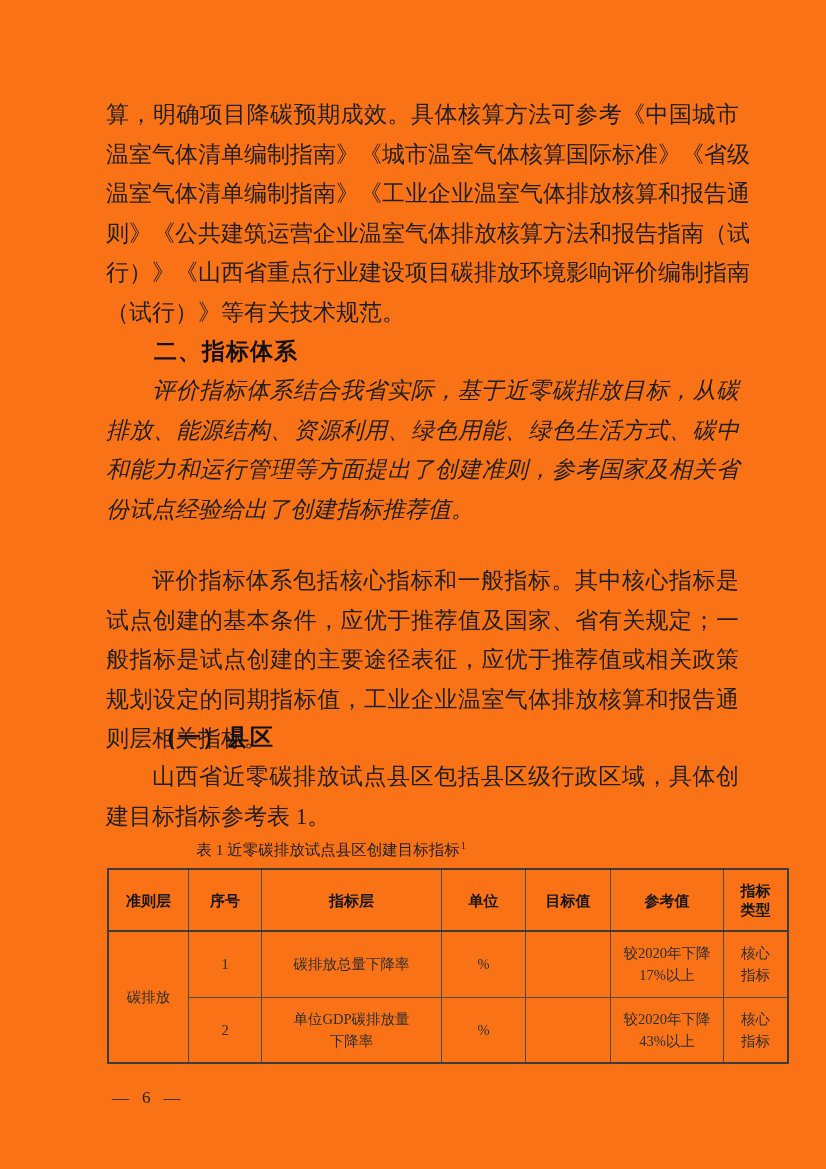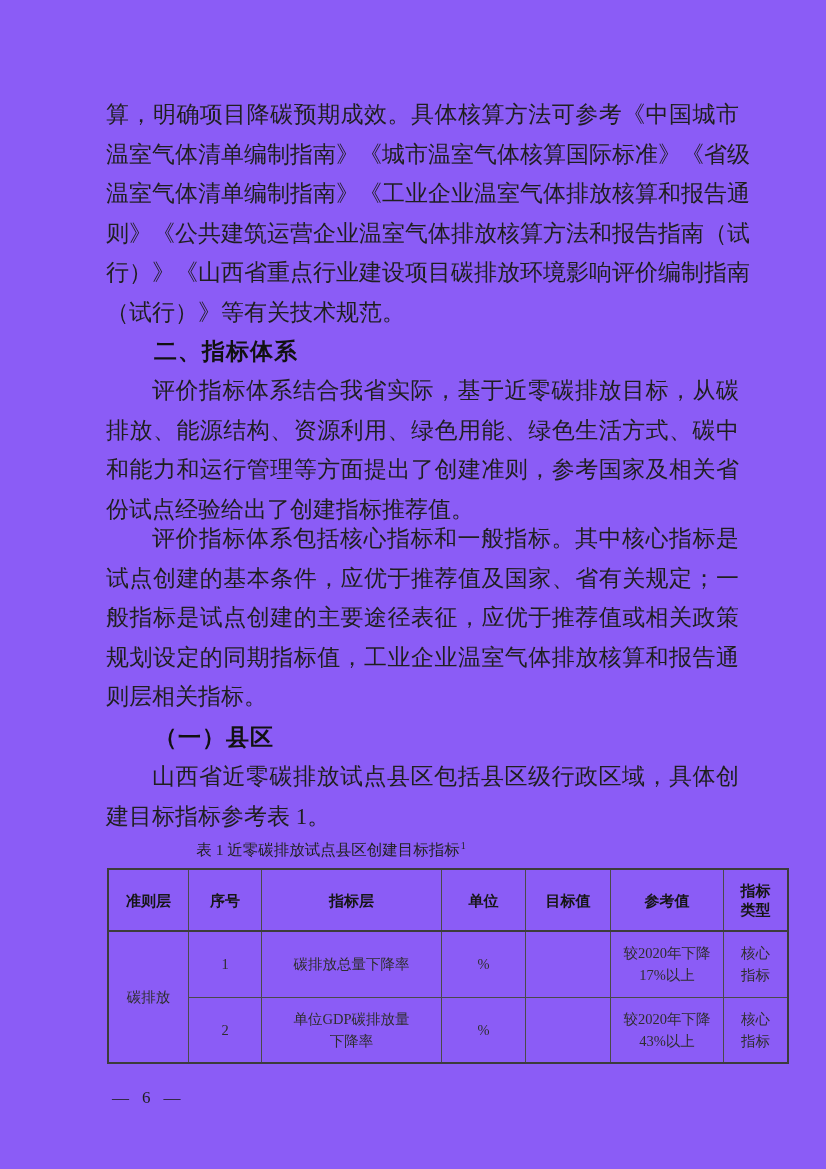--- a/index.html
+++ b/index.html
@@ -1,40 +1,40 @@
 <!DOCTYPE html>
 <html><head>
 <meta charset="utf-8">
 <style>
   html,body{margin:0;padding:0;background:#e8e8e8;}
   .page{
     position:relative;
     width:826px;height:1169px;
-    background:#8b5cf6;
+    background:#f97316;
     overflow:hidden;
     font-family:"Liberation Serif","DejaVu Serif",serif;
     color:#1f1f1f;
   }
   
   .para{
     position:absolute;left:106px;width:633px;
     font-size:23px;line-height:39.5px;
   }
   .para .line{
     height:39.5px;
     text-align:justify;
     text-align-last:justify;
     text-justify:inter-character;
     white-space:nowrap;
   }
   .para .line.last{text-align-last:left;white-space:normal;}
   .para .line.indent{text-indent:46px;}
   .p1{top:95px;}
-  .p2{top:371px;}
-  .p3{top:519px;}
+  .p2{top:371px;font-style:italic;}
+  .p3{top:561px;}
   .p4{top:757px;}
   
   .heading{
     position:absolute;left:154px;
     font-family:"Liberation Sans","DejaVu Sans",sans-serif;
     font-weight:bold;font-size:23px;line-height:27px;color:#111;
     letter-spacing:1px;
   }
   .h1pos{top:338px;}
   .h2pos{top:724px;}

